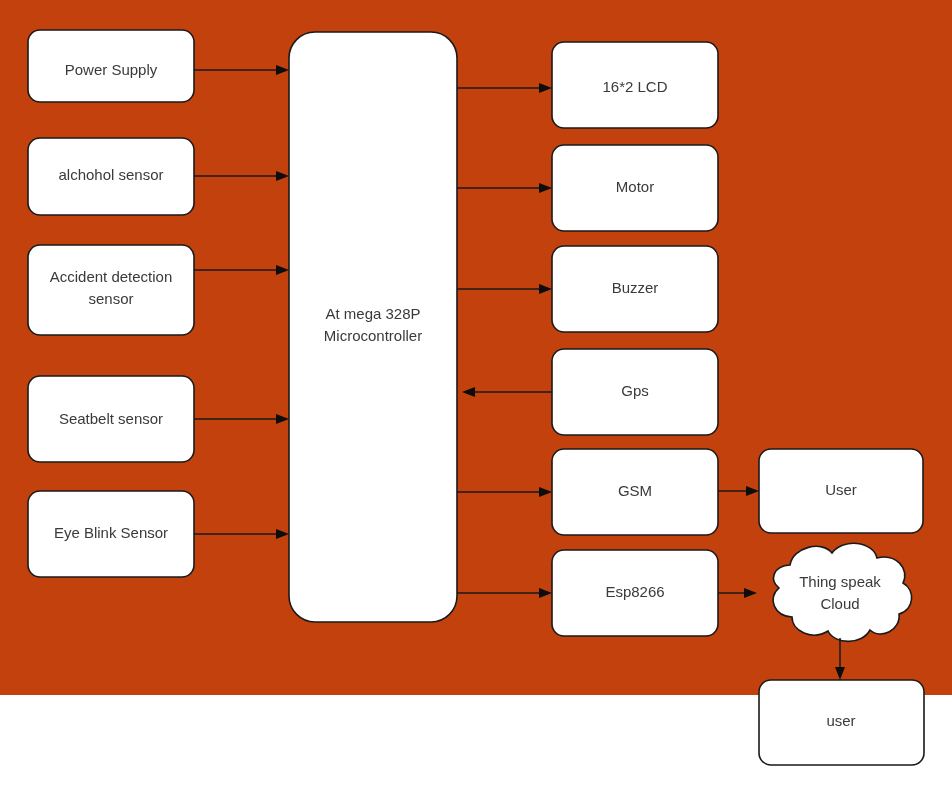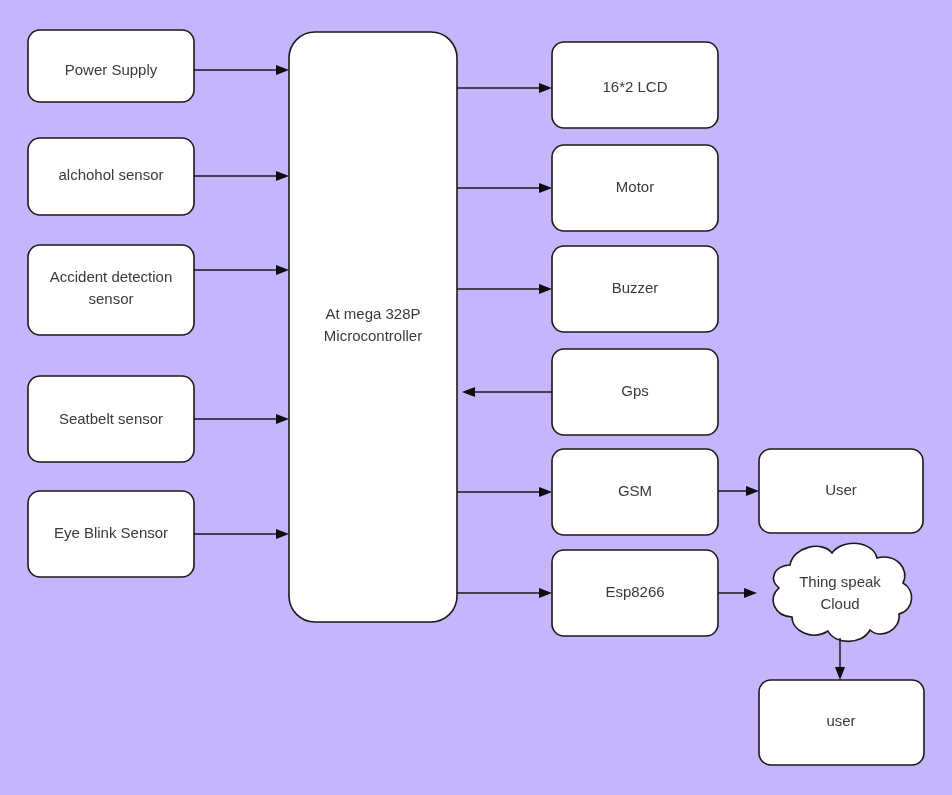--- a/index.html
+++ b/index.html
@@ -10,22 +10,22 @@
   }
   body {
     width: 952px;
     height: 795px;
     font-family: "Liberation Sans", sans-serif;
     overflow: hidden;
   }
   #diagram-root {
     position: relative;
     width: 952px;
-    height: 795px;
-    background: #c4b5fd;
+    height: 695px;
+    background: #c2410c;
   }
   svg#diagram-svg {
     display: block;
     width: 952px;
     height: 795px;
   }
   .node-shape {
     fill: #ffffff;
     stroke: #1a1a1a;
     stroke-width: 1.6;

